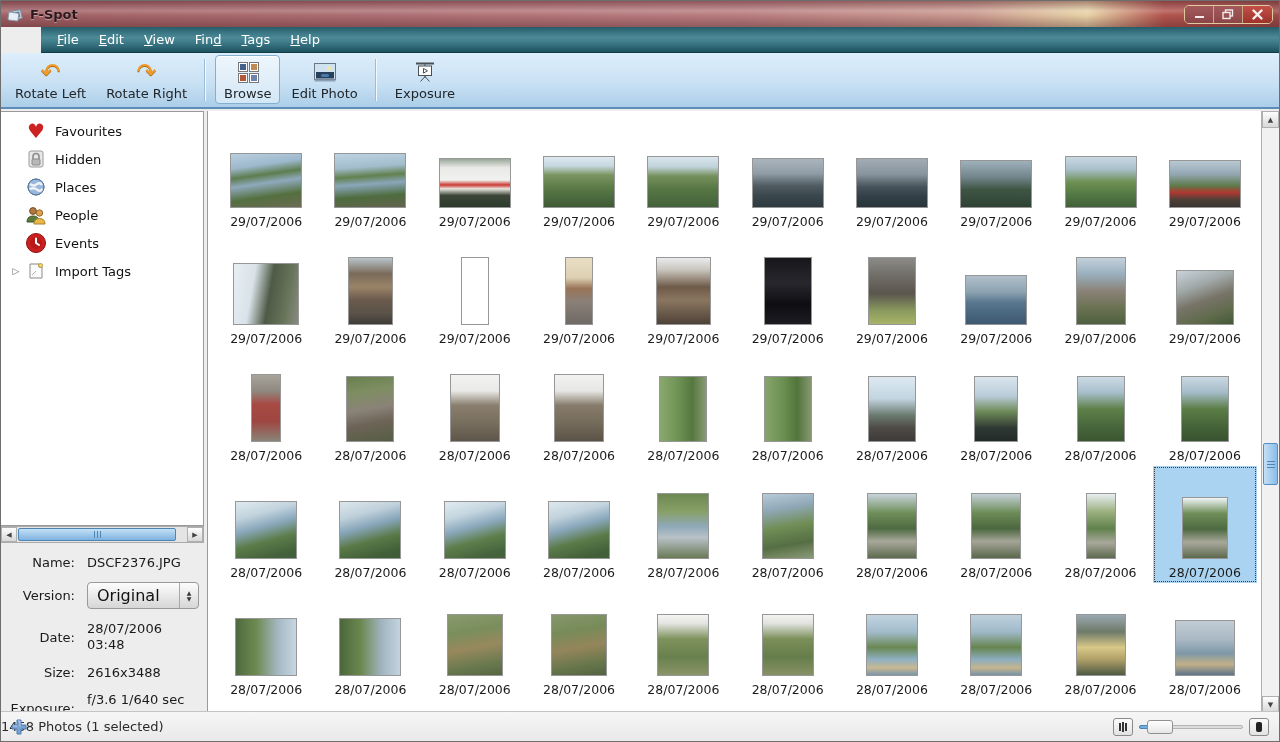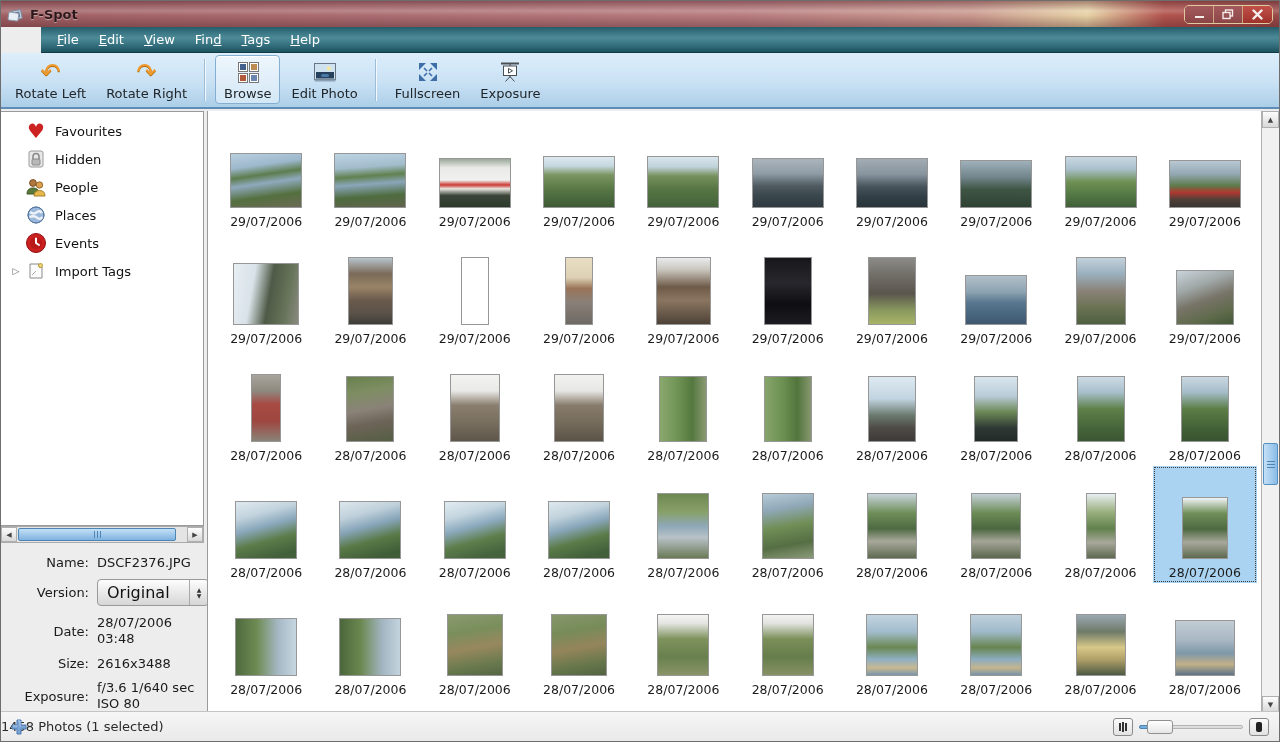--- a/index.html
+++ b/index.html
@@ -60,21 +60,21 @@
     background:linear-gradient(#fdfdfd,#d8d8d8);border:1px solid #b0b0b0;}
   .hs-track{flex:1;position:relative;background:#e4e4e4;}
   .hs-thumb{position:absolute;left:1px;top:1px;bottom:1px;width:158px;border-radius:2px;
     background:linear-gradient(#c4e0f6,#7fb2e0);border:1px solid #4d86b4;
     display:flex;align-items:center;justify-content:center;gap:2px;}
   .hs-thumb i{display:block;width:1px;height:7px;background:#4d86b4;}
 
   
   .info{position:absolute;left:0;top:440px;width:203px;height:162px;
     display:grid;grid-template-columns:74px 1fr;column-gap:8px;row-gap:9px;
-    align-content:start;align-items:center;padding:4px 14px;}
+    align-content:start;align-items:center;padding:4px 0;gap:12px;}
   .ilabel{font-size:13px;color:#1a1a1a;text-align:right;}
   .ivalue{font-size:13px;color:#1a1a1a;}
   .ivalue .line{display:block;line-height:16px;}
   .combo{width:112px;height:27px;border:1px solid #999;border-radius:4px;
     background:linear-gradient(#fdfdfd,#d6d6d6);display:flex;align-items:center;}
   .combo .cval{flex:1;font-size:16px;color:#111;padding-left:9px;}
   .combo .cspin{width:19px;height:100%;border-left:1px solid #a8a8a8;display:flex;flex-direction:column;
     align-items:center;justify-content:center;font-size:6px;color:#333;line-height:6px;}
 
   
@@ -195,32 +195,20 @@
       <circle cx="17" cy="8.5" r="2.2" fill="#f2e6a8"></circle>
       <rect x="9" y="14" width="8" height="3" rx="1.5" fill="#4a7aa8"></rect>
       <rect x="2.5" y="19.5" width="21" height="2" fill="#8aa0b4"></rect>
           </svg>
         </span>
         <span class="tlabel">Edit Photo</span>
       </div>
       <span class="tsep"></span>
       <div class="tbtn">
         <span class="ticon">
-          <svg width="24" height="24" fill="#3d6ea8">
-      <polygon points="3,3 10,3 3,10"></polygon>
-            <polygon points="21,3 14,3 21,10"></polygon>
-      <polygon points="3,21 3,14 10,21"></polygon>
-            <polygon points="21,21 21,14 14,21"></polygon>
-      <path d="M8 8 L11 11 M16 8 L13 11 M8 16 L11 13 M16 16 L13 13" stroke="#3d6ea8" stroke-width="1.6"></path>
-          </svg>
-        </span>
-        <span class="tlabel">Fullscreen</span>
-      </div>
-      <div class="tbtn">
-        <span class="ticon">
           <svg width="24" height="24" stroke="#4a4f54" fill="none">
       <line x1="3" y1="3.5" x2="21" y2="3.5" stroke-width="2"></line>
       <line x1="12" y1="4" x2="12" y2="6"></line>
       <rect x="5.5" y="6" width="13" height="9.5" fill="#fff"></rect>
       <polygon points="10.5,8.5 14.5,10.8 10.5,13.1"></polygon>
       <line x1="12" y1="15.5" x2="12" y2="18"></line>
       <line x1="12" y1="16.5" x2="7.5" y2="21.5"></line>
             <line x1="12" y1="16.5" x2="16.5" y2="21.5"></line>
           </svg>
         </span>
@@ -245,39 +233,39 @@
               <rect x="3" y="2" width="14" height="16" rx="2" fill="#e8e8e8" stroke="#9a9a9a"></rect>
       <path d="M7 10 v-2.5 a3 3 0 0 1 6 0 V10" fill="none" stroke="#8a8a8a" stroke-width="1.6"></path>
       <rect x="6" y="10" width="8" height="6" rx="1" fill="#b8b8b8" stroke="#8a8a8a"></rect>
             </svg>
           </span>
           <span class="slabel">Hidden</span>
         </div>
         <div class="titem">
           <span class="exp"></span>
           <span class="sicon">
+            <svg width="20" height="20">
+              <circle cx="10" cy="10" r="8" fill="#9ab8dc" stroke="#5a7aa0"></circle>
+      <path d="M4 7 q4 3 7 0 q3 -2 5 1 M3.5 12 q5 -2 8 1 q3 2 5 -1" stroke="#eef2f6" stroke-width="2.4" fill="none"></path>
+      <circle cx="10" cy="10" r="8" fill="none" stroke="#5a7aa0"></circle>
+            </svg>
+          </span>
+          <span class="slabel">Places</span>
+        </div>
+        <div class="titem">
+          <span class="exp"></span>
+          <span class="sicon">
             <svg width="22" height="20">
       <circle cx="8" cy="6" r="3.4" fill="#b07840" stroke="#7a4e22"></circle>
       <path d="M2 17 q0 -6 6 -6 q6 0 6 6 z" fill="#5a7a3a" stroke="#3c5424"></path>
       <circle cx="14.5" cy="8" r="3.2" fill="#d8a050" stroke="#9a6c28"></circle>
       <path d="M9 19 q0 -5.5 5.5 -5.5 q5.5 0 5.5 5.5 z" fill="#e8b84a" stroke="#a8802a"></path>
             </svg>
           </span>
           <span class="slabel">People</span>
-        </div>
-        <div class="titem">
-          <span class="exp"></span>
-          <span class="sicon">
-            <svg width="20" height="20">
-              <circle cx="10" cy="10" r="8" fill="#9ab8dc" stroke="#5a7aa0"></circle>
-      <path d="M4 7 q4 3 7 0 q3 -2 5 1 M3.5 12 q5 -2 8 1 q3 2 5 -1" stroke="#eef2f6" stroke-width="2.4" fill="none"></path>
-      <circle cx="10" cy="10" r="8" fill="none" stroke="#5a7aa0"></circle>
-            </svg>
-          </span>
-          <span class="slabel">Places</span>
         </div>
         <div class="titem">
           <span class="exp"></span>
           <span class="sicon">
             <svg width="22" height="22">
               <circle cx="11" cy="11" r="9.5" fill="#cc1f1f" stroke="#8e1010"></circle>
       <circle cx="11" cy="11" r="6" fill="#b81a1a"></circle>
       <path d="M11 6.5 V11 L14 13" stroke="#fff" stroke-width="2" fill="none" stroke-linecap="round"></path>
             </svg>
           </span>

